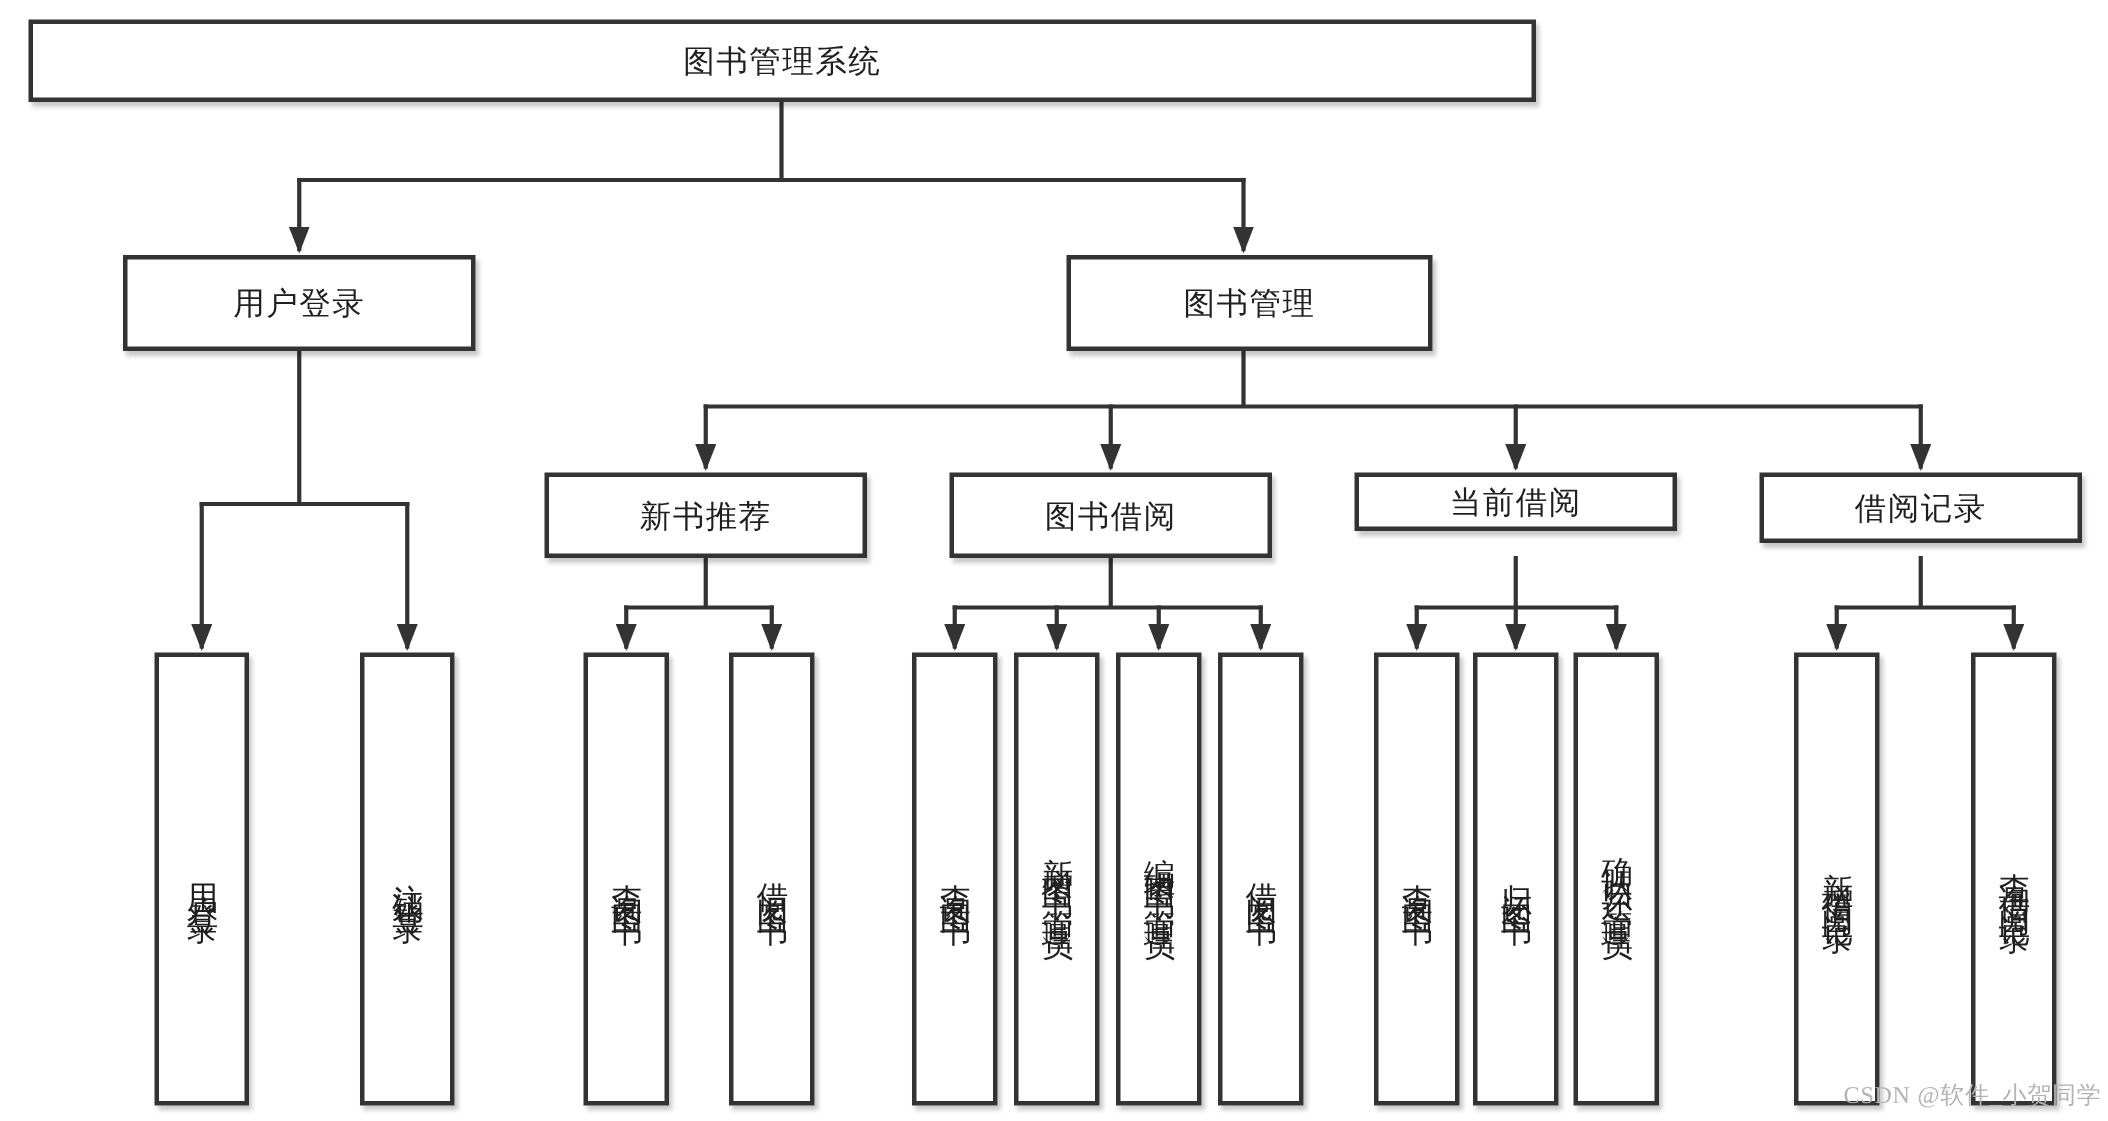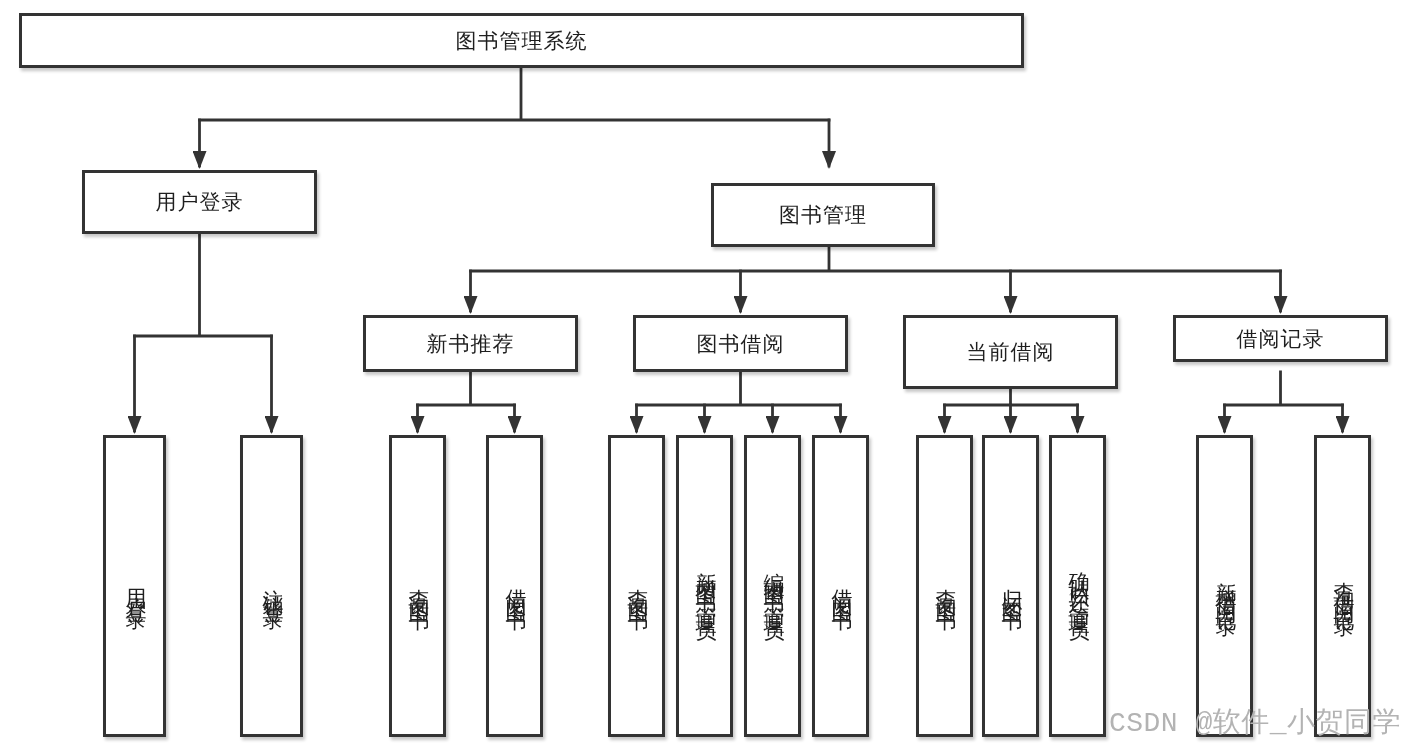--- a/index.html
+++ b/index.html
@@ -7,21 +7,21 @@
     --box_border:#333333;
     --text:#1f1f1f;
     --watermark:#b3b3b3;
     --background:#ffffff;
   }
   html,body{margin:0;padding:0;background:var(--background);}
   .stage{
     position:relative;
     width:1405px;height:747px;
     background:var(--background);
-    font-family:Liberation Mono, monospace;
+    font-family:Liberation Serif, serif;
     color:var(--text);
     overflow:hidden;
   }
   .connectors{position:absolute;left:0;top:0;width:1405px;height:747px;z-index:1;}
   .connectors path, .connectors line{stroke:var(--line);stroke-width:2.8;fill:none;stroke-linecap:square;}
   .connectors .arrowhead{fill:var(--line);stroke:none;}
   .node{
     position:absolute;
     box-sizing:border-box;
     background:#ffffff;
@@ -34,21 +34,21 @@
   .vbox span{
     writing-mode:vertical-rl;
     line-height:1;
     font-size:21px;
     letter-spacing:7px;
     white-space:nowrap;
   }
   .watermark{
     position:absolute;
     right:4px;bottom:6px;
-    font-size:28px;
+    font-size:16px;
     color:var(--watermark);
     z-index:3;
     letter-spacing:0.5px;
     white-space:nowrap;
   }
 </style>
 </head>
 <body>
 
 <div class="stage">
@@ -90,25 +90,25 @@
     <line x1="1077.5" y1="405" x2="1077.5" y2="431" marker-end="url(#arw)"></line>
 
     <path d="M1280.5,372 V405 M1224.5,405 H1342.5"></path>
     <line x1="1224.5" y1="405" x2="1224.5" y2="431" marker-end="url(#arw)"></line>
     <line x1="1342.5" y1="405" x2="1342.5" y2="431" marker-end="url(#arw)"></line>
   </svg>
 
   <div class="node hbox" style="left:19px;top:13px;width:1005px;height:55px;">图书管理系统</div>
 
   <div class="node hbox" style="left:82px;top:170px;width:235px;height:64px;">用户登录</div>
-  <div class="node hbox" style="left:711px;top:183px;width:224px;height:64px;">图书管理</div>
+  <div class="node hbox" style="left:711px;top:170px;width:244px;height:64px;">图书管理</div>
 
   <div class="node hbox" style="left:633px;top:315px;width:215px;height:57px;">图书借阅</div>
   <div class="node hbox" style="left:363px;top:315px;width:215px;height:57px;">新书推荐</div>
-  <div class="node hbox" style="left:903px;top:315px;width:215px;height:74px;">当前借阅</div>
+  <div class="node hbox" style="left:903px;top:315px;width:215px;height:39px;">当前借阅</div>
   <div class="node hbox" style="left:1173px;top:315px;width:215px;height:47px;">借阅记录</div>
 
   <div class="node vbox" style="left:103px;top:435px;width:63px;height:302px;">
     <span>用户登录</span>
     </div>
   <div class="node vbox" style="left:240px;top:435px;width:63px;height:302px;">
     <span>注销登录</span>
     </div>
 
   <div class="node vbox" style="left:389px;top:435px;width:57px;height:302px;">

